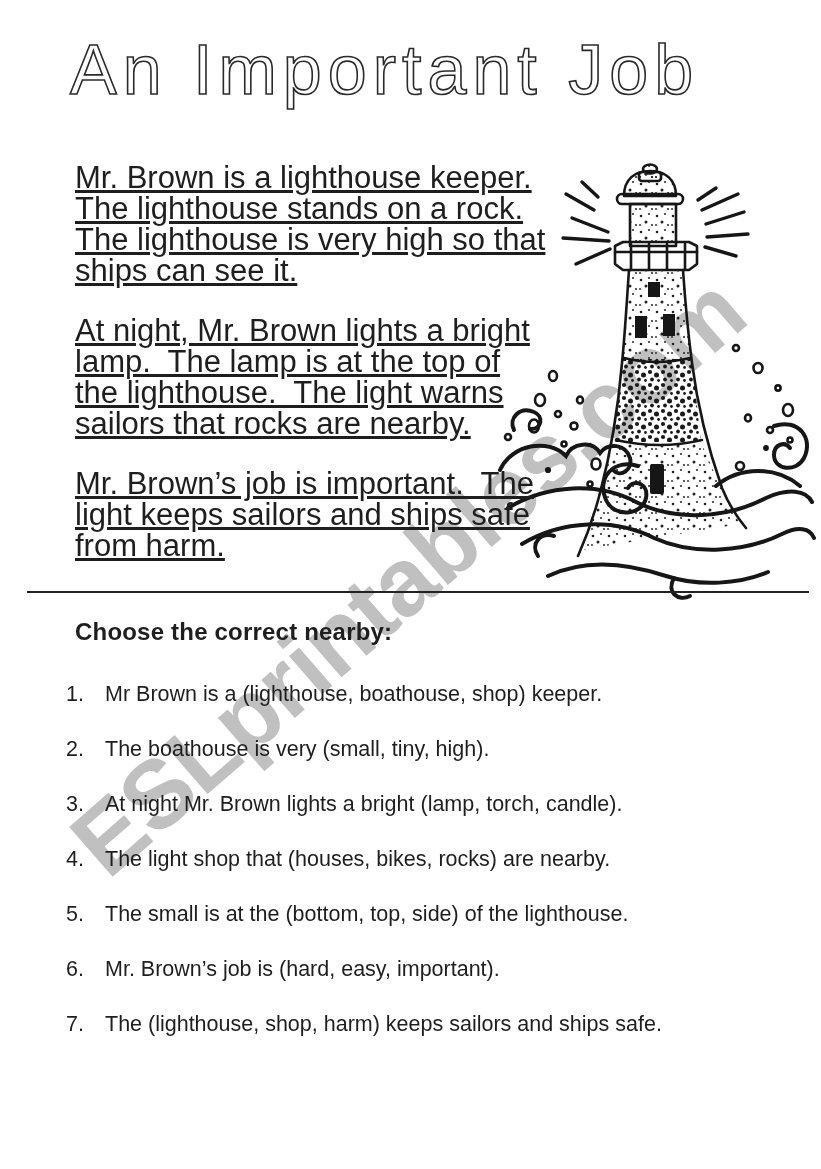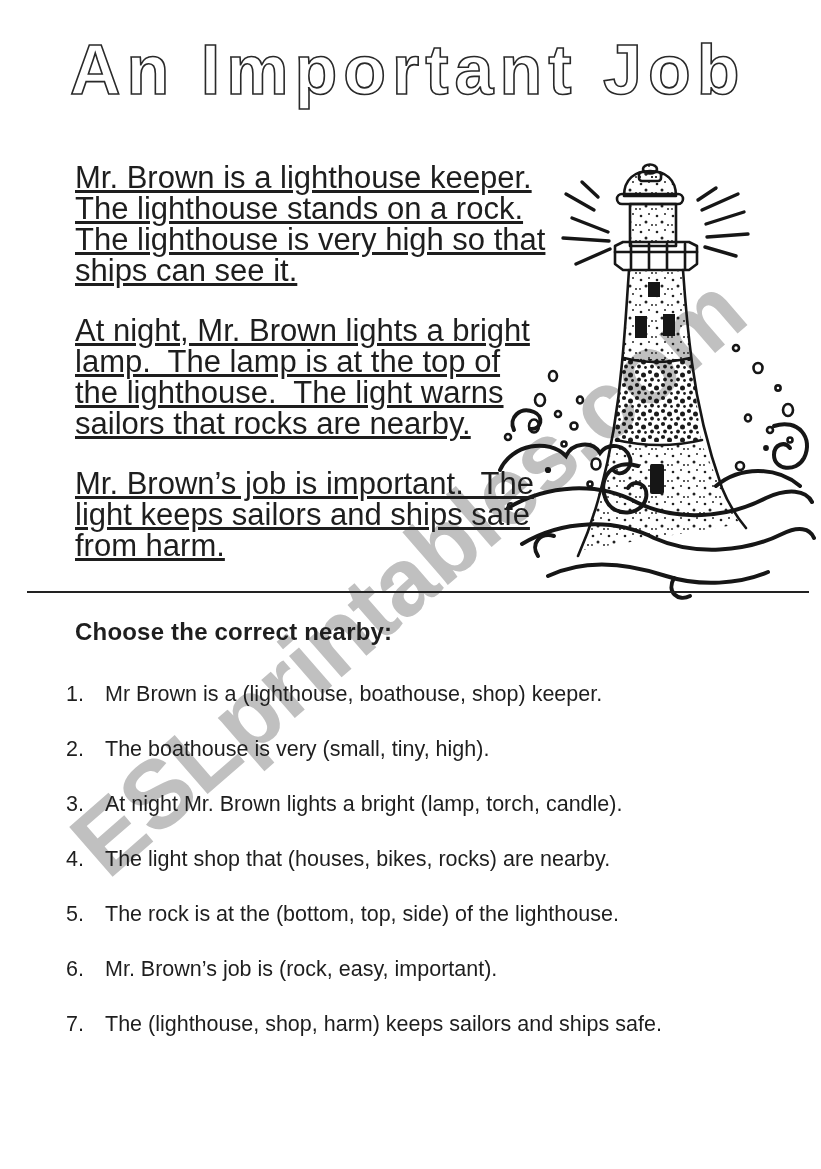--- a/index.html
+++ b/index.html
@@ -20,21 +20,21 @@
     letter-spacing:-1px;
     color:#c0c0c0;
     white-space:nowrap;
     transform:rotate(-41deg);
     transform-origin:0 50%;
     z-index:0;
     user-select:none;
   }
   .title{
     position:absolute;left:70px;top:30px;margin:0;
-    font-size:70px;font-weight:bold;
+    font-size:70px;font-weight:normal;
     letter-spacing:6px;
     color:#ffffff;
     -webkit-text-stroke:1.6px #2a2a2a;
     text-shadow:0 0 0 #ffffff;
     z-index:2;white-space:nowrap;
   }
   .passage{
     position:absolute;left:75px;top:162px;width:460px;
     z-index:2;
   }
@@ -216,26 +216,26 @@
     <span class="qtext">At night Mr. Brown lights a bright (lamp, torch, candle).</span>
   </div>
 
   <div class="question">
     <span class="qnum">4.</span>
     <span class="qtext">The light shop that (houses, bikes, rocks) are nearby.</span>
   </div>
 
   <div class="question">
     <span class="qnum">5.</span>
-    <span class="qtext">The rock is at the (bottom, top, side) of the lighthouse.</span>
+    <span class="qtext">The small is at the (bottom, top, side) of the lighthouse.</span>
   </div>
 
   <div class="question">
     <span class="qnum">6.</span>
-    <span class="qtext">Mr. Brown’s job is (rock, easy, important).</span>
+    <span class="qtext">Mr. Brown’s job is (hard, easy, important).</span>
   </div>
 
   <div class="question">
     <span class="qnum">7.</span>
     <span class="qtext">The (lighthouse, shop, harm) keeps sailors and ships safe.</span>
   </div>
 </div>
 
 </div>
 

